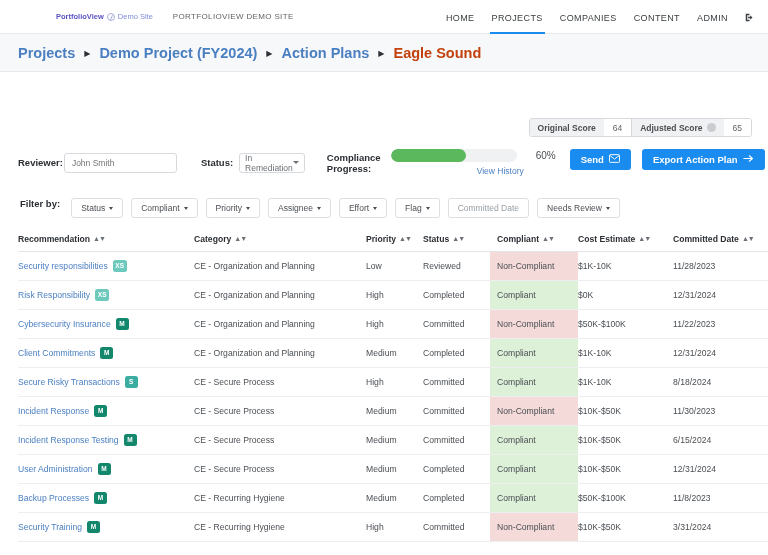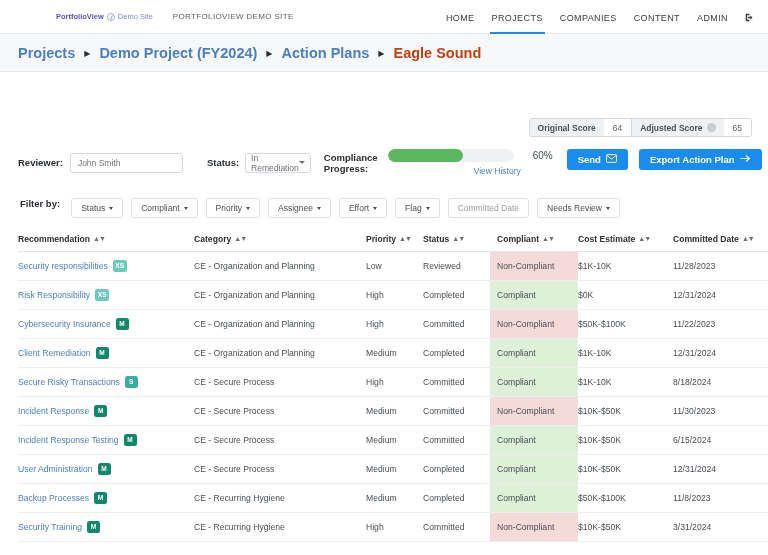--- a/index.html
+++ b/index.html
@@ -190,21 +190,21 @@
     color: #2b2f33;
   }
   .reviewer-input {
     width: 113px;
     height: 20px;
     border: 1px solid #d6d9dd;
     border-radius: 3px;
     font-size: 8.5px;
     color: #9aa0a6;
     padding: 0 7px;
-    margin-left: 7px;
+    margin-left: 1px;
     font-family: "Liberation Sans", sans-serif;
     background: #fff;
     outline: none;
   }
   .status-select {
     width: 79px;
     height: 20px;
     border: 1px solid #d6d9dd;
     border-radius: 3px;
     font-size: 8.5px;
@@ -217,21 +217,21 @@
     align-items: center;
     justify-content: space-between;
     cursor: pointer;
   }
   .caret-sm {
     width: 0; height: 0;
     border-left: 3px solid transparent;
     border-right: 3px solid transparent;
     border-top: 3.5px solid #6b7076;
   }
-  .progress-label { margin-left: 13px; }
+  .progress-label { margin-left: 22px; }
   .progress-wrap {
     margin-left: 10px;
     display: flex;
     flex-direction: column;
     align-items: flex-start;
   }
   .progress-line { display: flex; align-items: center; gap: 19px; }
   .progress-track {
     width: 126px; height: 13px;
     background: #f0f1f3;
@@ -572,21 +572,21 @@
         <tr>
           <td class="rec"><a>Cybersecurity Insurance</a><span class="badge badge-m">M</span></td>
           <td>CE - Organization and Planning</td>
           <td>High</td>
           <td>Committed</td>
           <td class="col-cmp cell-noncompliant">Non-Compliant</td>
           <td>$50K-$100K</td>
           <td>11/22/2023</td>
         </tr>
         <tr>
-          <td class="rec"><a>Client Remediation</a><span class="badge badge-m">M</span></td>
+          <td class="rec"><a>Client Commitments</a><span class="badge badge-m">M</span></td>
           <td>CE - Organization and Planning</td>
           <td>Medium</td>
           <td>Completed</td>
           <td class="col-cmp cell-compliant">Compliant</td>
           <td>$1K-10K</td>
           <td>12/31/2024</td>
         </tr>
         <tr>
           <td class="rec"><a>Secure Risky Transactions</a><span class="badge badge-s">S</span></td>
           <td>CE - Secure Process</td>

